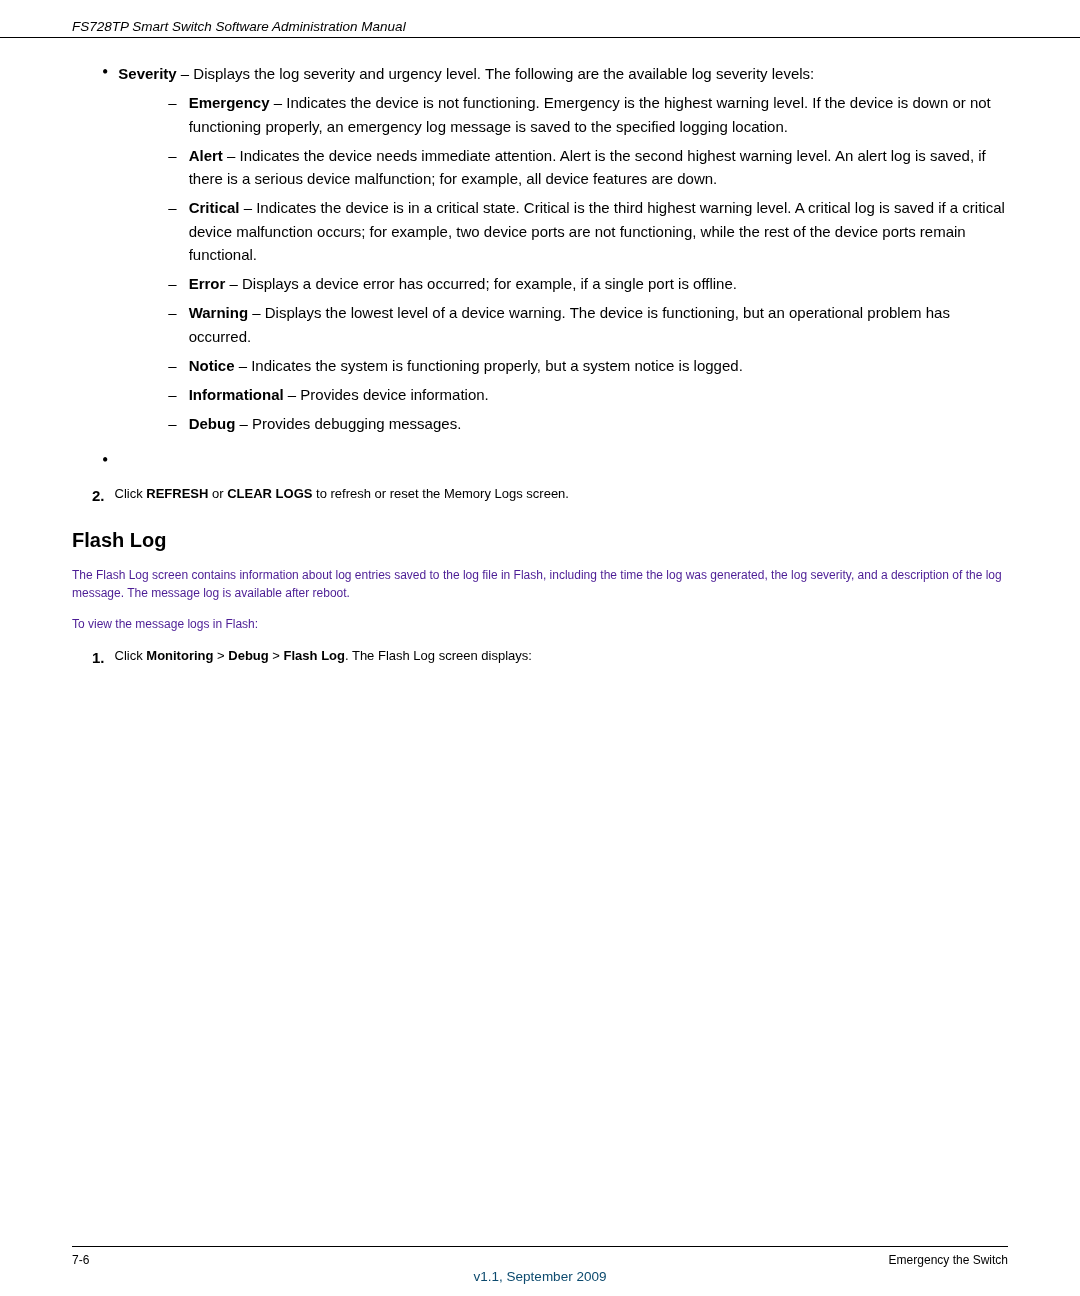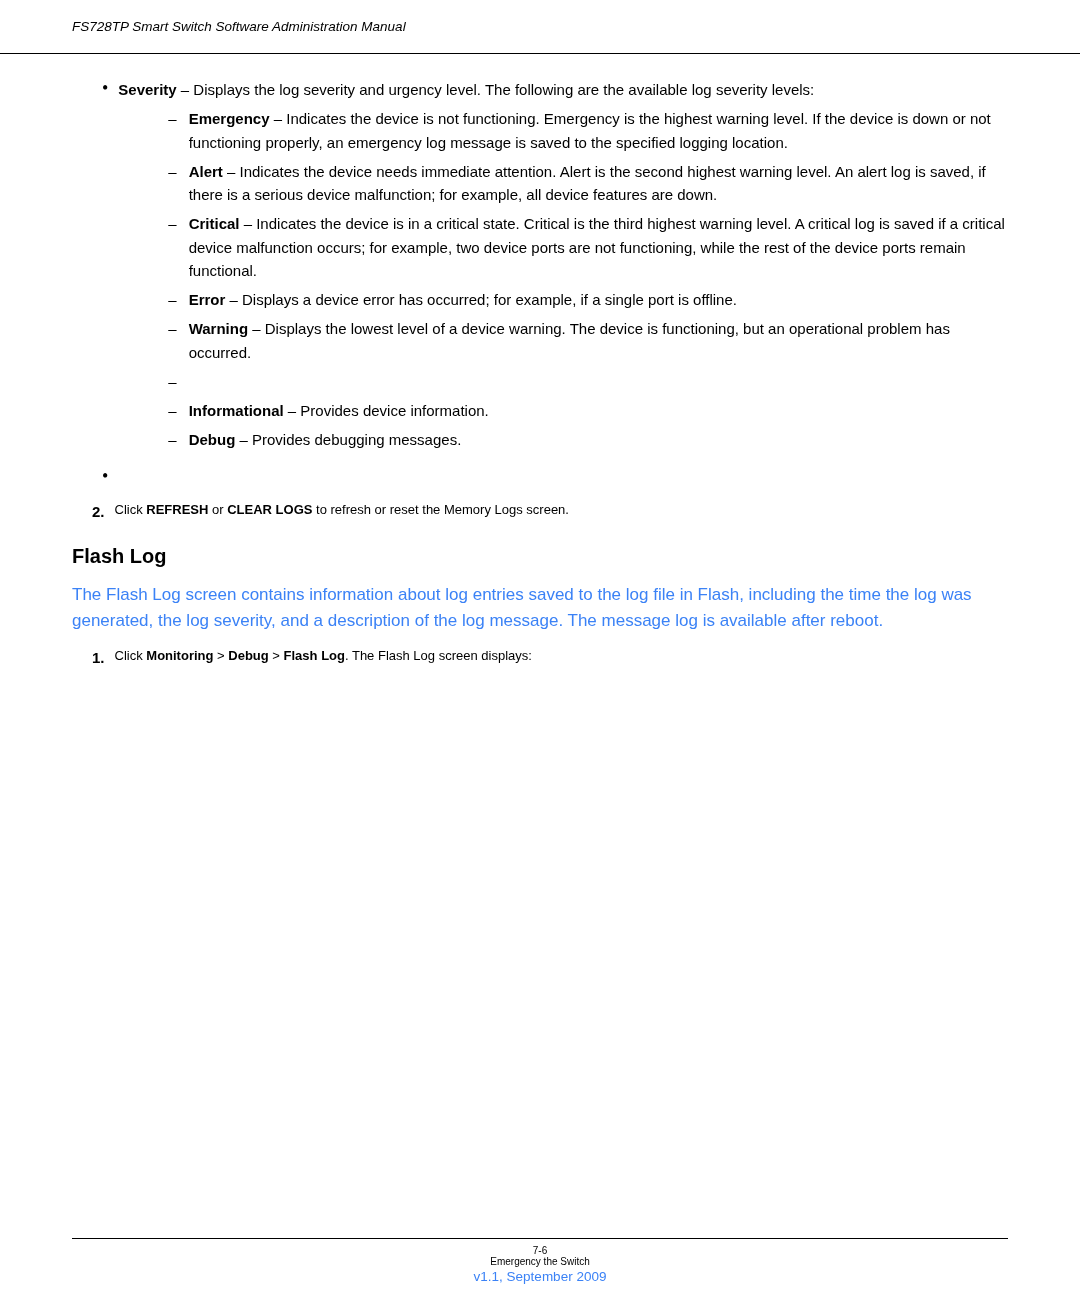--- a/index.html
+++ b/index.html
@@ -20,21 +20,21 @@
 
     .page-container {
       width: 1080px;
       min-height: 1296px;
       padding: 0;
       position: relative;
       background: #ffffff;
     }
 
     .header {
-      padding: 18px 72px 18px 72px;
+      padding: 18px 72px 2px 72px;
       border-bottom: 1px solid #000000;
     }
 
     .header-title {
       font-family: Arial, Helvetica, sans-serif;
       font-size: 13.5px;
       font-style: italic;
       color: #000000;
     }
 
@@ -141,24 +141,24 @@
       font-family: Arial, Helvetica, sans-serif;
       font-size: 20px;
       font-weight: bold;
       margin: 22px 0 14px 0;
       color: #000000;
     }
 
     
     .body-para {
       font-family: Arial, Helvetica, sans-serif;
-      font-size: 17px;
+      font-size: 12px;
       line-height: 1.55;
       margin-bottom: 12px;
-      color: #3b82f6;
+      color: #4c1d95;
     }
 
     
     .footer {
       position: absolute;
       bottom: 0;
       left: 0;
       right: 0;
       padding: 8px 72px 12px 72px;
     }
@@ -166,30 +166,29 @@
     .footer-top-line {
       border-top: 1px solid #000000;
       margin-bottom: 6px;
     }
 
     .footer-row {
       display: flex;
       justify-content: space-between;
       align-items: center;
       font-family: Arial, Helvetica, sans-serif;
-      font-size: 10px;
+      font-size: 12px;
       color: #000000;
-      flex-direction: column;
     }
 
     .footer-center {
       text-align: center;
       font-family: Arial, Helvetica, sans-serif;
       font-size: 13.5px;
-      color: #3b82f6;
+      color: #0c4a6e;
       margin-top: 2px;
     }
   </style>
 </head>
 <body>
 
 <div class="page-container">
 
   <div class="header">
     <span class="header-title">FS728TP Smart Switch Software Administration Manual</span>
@@ -238,20 +237,23 @@
 
             <li>
               <span class="dash-symbol">–</span>
               <span class="dash-text">
                 <strong>Warning</strong><span> – Displays the lowest level of a device warning. The device is functioning, but an operational problem has occurred.</span>
               </span>
             </li>
 
             <li>
               <span class="dash-symbol">–</span>
+              <span class="dash-text">
+                <strong>Notice</strong><span> – Indicates the system is functioning properly, but a system notice is logged.</span>
+              </span>
             </li>
 
             <li>
               <span class="dash-symbol">–</span>
               <span class="dash-text">
                 <strong>Informational</strong><span> – Provides device information.</span>
               </span>
             </li>
 
             <li>
@@ -277,20 +279,21 @@
         <span class="num-text">
           <span>Click </span><strong>REFRESH</strong><span> or </span><strong>CLEAR LOGS</strong><span> to refresh or reset the Memory Logs screen.</span>
         </span>
       </li>
     </ul>
 
     <h2 class="section-heading">Flash Log</h2>
 
     <p class="body-para">The Flash Log screen contains information about log entries saved to the log file in Flash, including the time the log was generated, the log severity, and a description of the log message. The message log is available after reboot.</p>
 
+    <p class="body-para">To view the message logs in Flash:</p>
 
     <ul class="numbered-list">
       <li>
         <span class="num-label">1.</span>
         <span class="num-text">
           <span>Click </span><strong>Monitoring</strong><span> &gt; </span><strong>Debug</strong><span> &gt; </span><strong>Flash Log</strong><span>. The Flash Log screen displays:</span>
         </span>
       </li>
     </ul>
 

